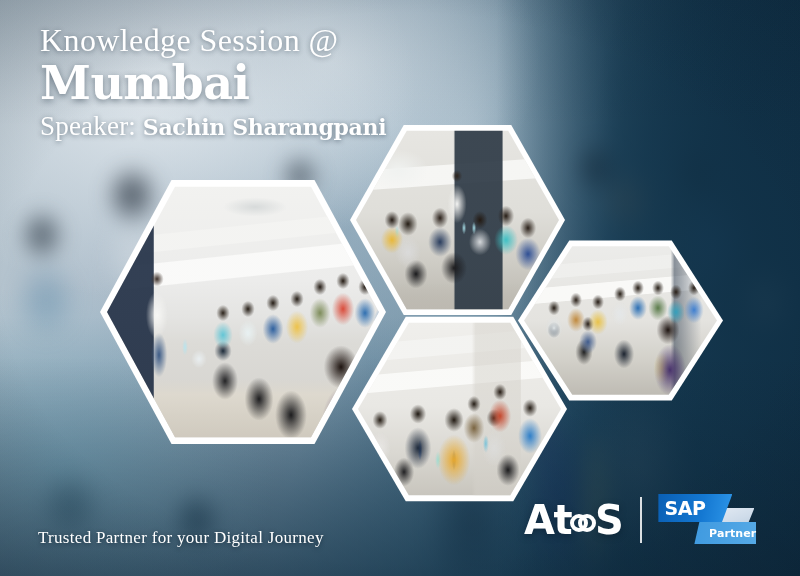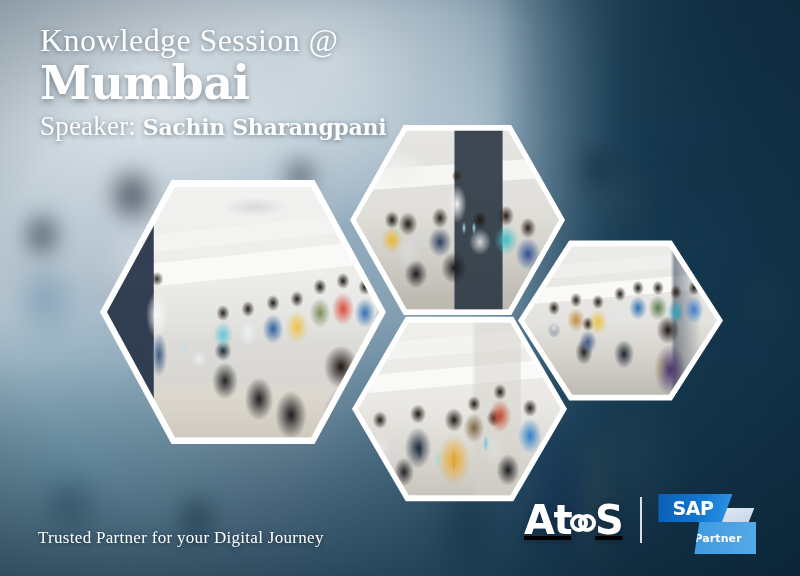--- a/index.html
+++ b/index.html
@@ -299,21 +299,21 @@
       
       radial-gradient(ellipse 4px 12px at 80px 140px, #9fdcd0, rgba(159,220,208,0) 74%),
       radial-gradient(ellipse 4px 12px at 128px 124px, #4fb8d8, rgba(79,184,216,0) 74%),
       
       radial-gradient(ellipse 16px 22px at 150px 150px, #1b1b1d, rgba(27,27,29,0) 72%),
       radial-gradient(ellipse 14px 20px at 46px 152px, #212123, rgba(33,33,35,0) 72%);
     filter:blur(.55px);
   }
 
   
-  .logos{position:absolute;left:524px;top:494px;z-index:40;display:flex;align-items:center;text-decoration:underline;}
+  .logos{position:absolute;left:524px;top:494px;z-index:40;display:flex;align-items:center;}
   .atos{
     font-family:"DejaVu Sans",sans-serif;
     font-weight:700;font-size:40px;color:#ffffff;letter-spacing:-1.5px;
     line-height:1;display:flex;align-items:center;
     text-shadow:0 2px 6px rgba(8,26,42,.5);
   }
   .atos .a-o{
     display:inline-block;position:relative;width:26px;height:26px;
     margin:0 -1px;top:4px;
   }
@@ -332,34 +332,34 @@
   .sap-badge{position:relative;width:98px;height:52px;}
   .sap-box{
     position:absolute;left:0;top:0;width:74px;height:28px;
     background:linear-gradient(100deg,#0a5fb4 0%,#1478d2 60%,#2e96e8 100%);
     -webkit-clip-path:polygon(0 0,100% 0,86% 100%,0 100%);
     clip-path:polygon(0 0,100% 0,86% 100%,0 100%);
     display:flex;align-items:center;justify-content:flex-start;
   }
   .sap-box span{
     font-family:"DejaVu Sans",sans-serif;font-weight:700;font-size:19px;
-    color:#ffffff;letter-spacing:-.4px;padding-left:14px;
+    color:#ffffff;letter-spacing:-.4px;padding-left:6px;
   }
   .sap-sheet{
     position:absolute;left:40px;top:14px;width:56px;height:22px;
     background:linear-gradient(160deg,#e9eff6 0%,#cfdcea 60%,#b9cbdd 100%);
     -webkit-clip-path:polygon(16% 0,100% 0,84% 100%,0 100%);
     clip-path:polygon(16% 0,100% 0,84% 100%,0 100%);
   }
   .sap-partner{
-    position:absolute;left:36px;top:28px;width:62px;height:32px;
+    position:absolute;left:36px;top:28px;width:62px;height:22px;
     background:linear-gradient(100deg,#3f9ae0 0%,#55a9e6 100%);
     -webkit-clip-path:polygon(8% 0,100% 0,100% 100%,0 100%);
     clip-path:polygon(8% 0,100% 0,100% 100%,0 100%);
-    display:flex;align-items:center;justify-content:flex-start;
+    display:flex;align-items:center;justify-content:flex-end;
   }
   .sap-partner span{
     font-family:"DejaVu Sans",sans-serif;font-weight:700;font-size:11px;
     color:#ffffff;letter-spacing:.1px;
   }
 </style>
 </head>
 <body>
 
 <div id="poster">

